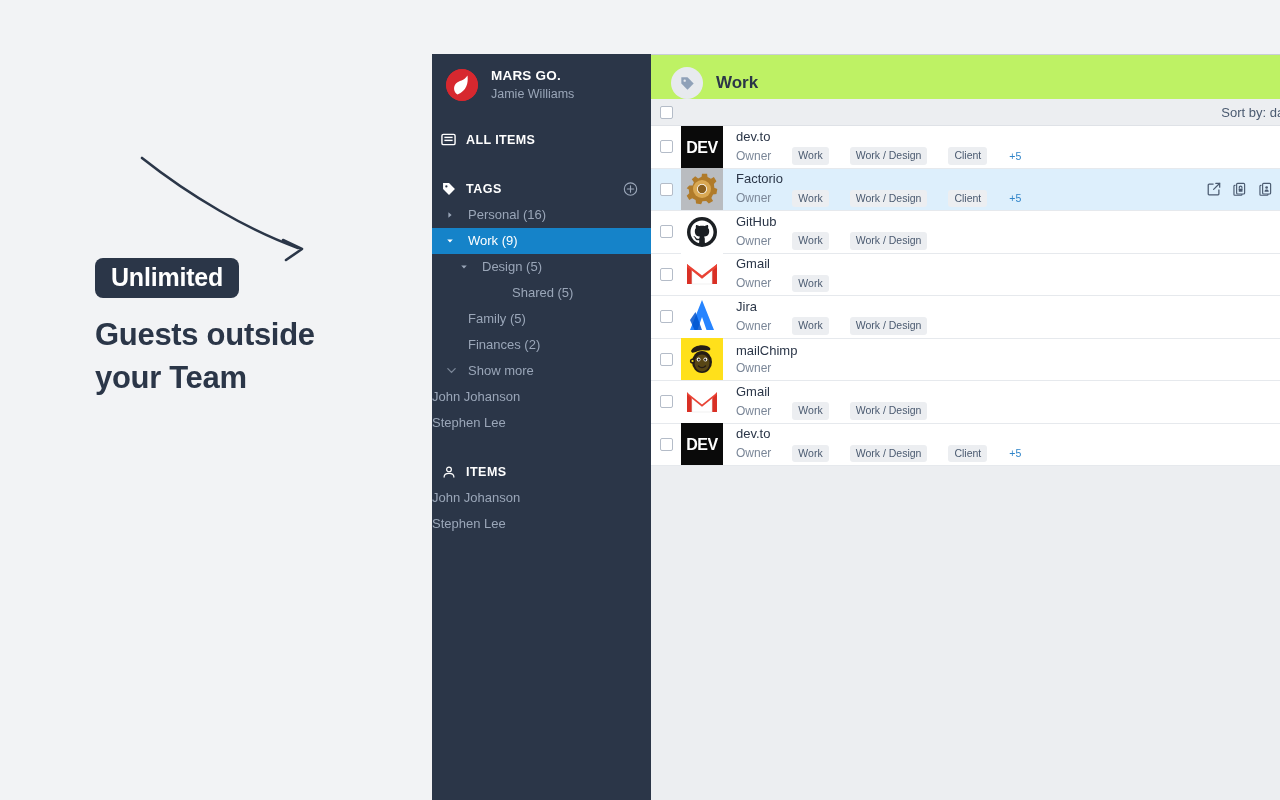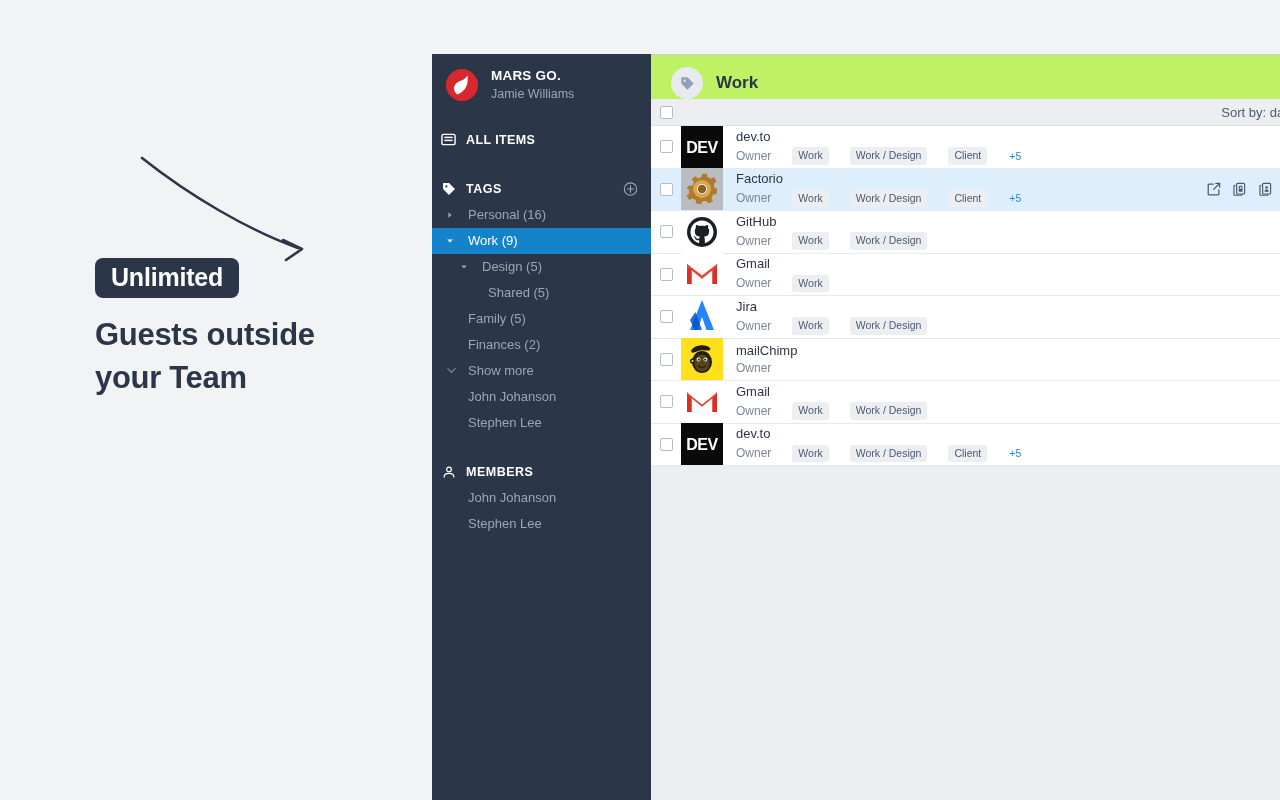--- a/index.html
+++ b/index.html
@@ -146,40 +146,39 @@
     display: flex;
     align-items: center;
     height: 26px;
     font-size: 13px;
     color: #9aa6b8;
     cursor: pointer;
     box-sizing: border-box;
   }
   .tree-item.lvl0 { padding-left: 14px; }
   .tree-item.lvl1 { padding-left: 28px; }
-  .tree-item.lvl2 { padding-left: 56px; }
+  .tree-item.lvl2 { padding-left: 80px; }
   .tree-item.plain { padding-left: 36px; }
   .caret {
     width: 22px;
     flex: 0 0 22px;
     display: flex;
     align-items: center;
     justify-content: flex-start;
   }
   .tree-item.active {
     background: #1583c9;
     color: #ffffff;
   }
   .tree-item .label { line-height: 1; }
 
   .member-item {
     display: flex;
     align-items: center;
     height: 26px;
-    padding-left: 36px;
     font-size: 13px;
     color: #9aa6b8;
     cursor: pointer;
     box-sizing: border-box;
   }
 
   
   .main {
     flex: 1 1 auto;
     background: #bef264;
@@ -457,21 +456,21 @@
       <span>Stephen Lee</span>
     </div>
 
     <div class="nav-row section-head">
       <span class="nav-icon">
         <svg viewBox="0 0 16 16" width="14" height="14">
           <circle cx="8" cy="5" r="2.7" fill="none" stroke="#ffffff" stroke-width="1.4"></circle>
           <path d="M2.4,13.8 C2.4,10.8 5,9.6 8,9.6 C11,9.6 13.6,10.8 13.6,13.8" fill="none" stroke="#ffffff" stroke-width="1.4" stroke-linecap="round"></path>
         </svg>
       </span>
-      <span>MEMBERS</span>
+      <span>ITEMS</span>
     </div>
 
     <div class="member-item">
       <span>John Johanson</span>
     </div>
     <div class="member-item">
       <span>Stephen Lee</span>
     </div>
 
   </div>

